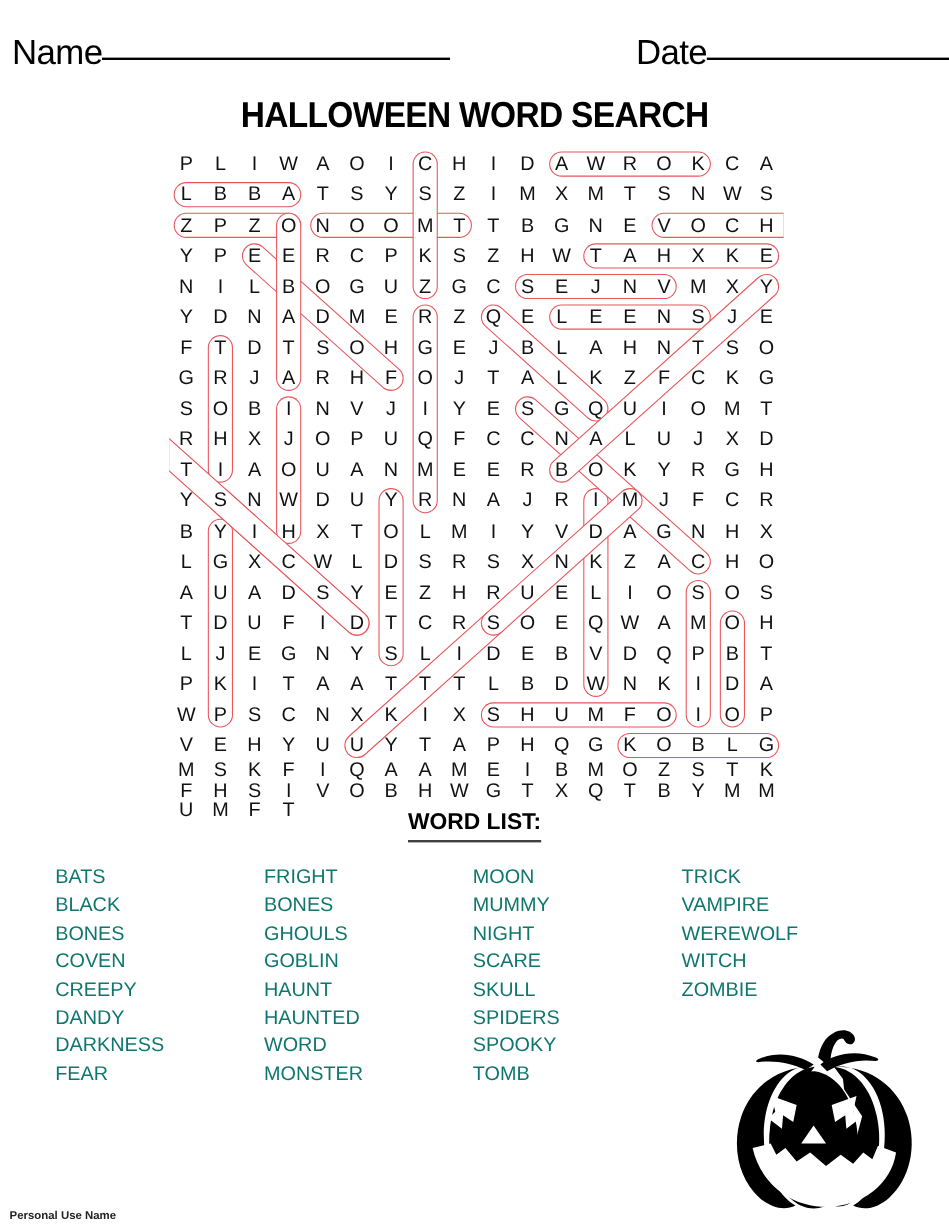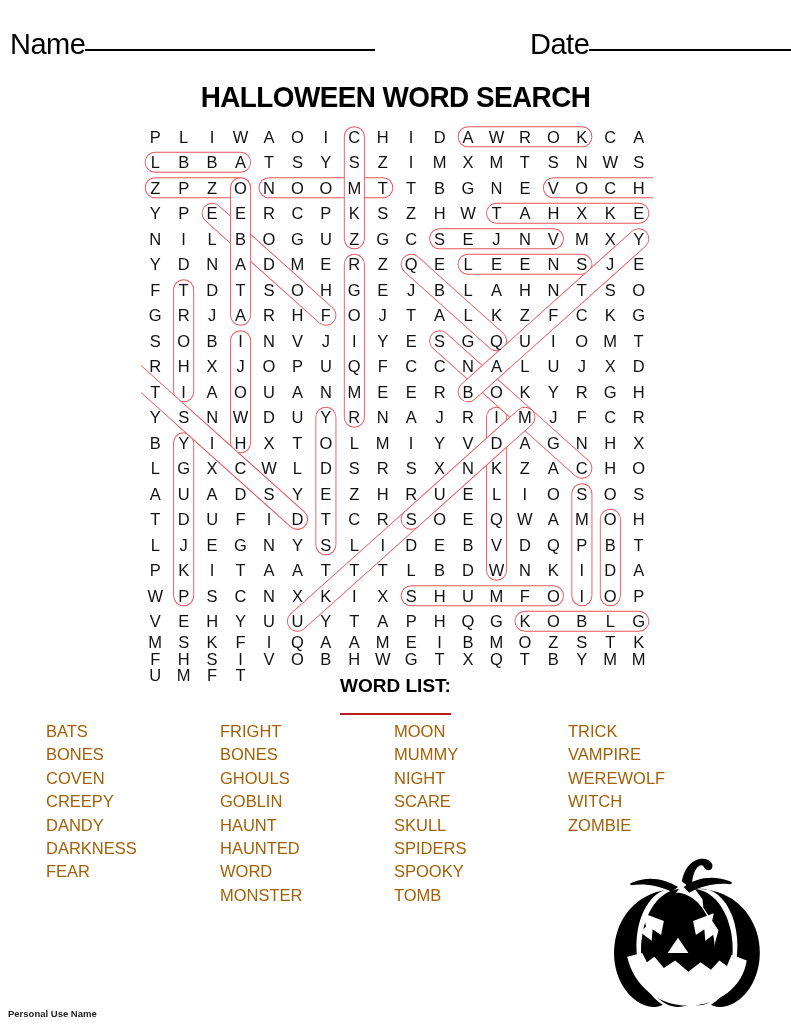--- a/index.html
+++ b/index.html
@@ -104,38 +104,38 @@
   .wordlist-title {
     position: absolute;
     top: 675px;
     left: 0;
     width: 791px;
     text-align: center;
     font-size: 19px;
     font-weight: 700;
   }
   .wordlist-title span {
-    border-bottom: 2px solid #b91c1c;
-    padding-bottom: 17px;
+    border-bottom: 2px solid #404040;
+    padding-bottom: 4px;
   }
   #wordlist {
     position: absolute;
     top: 720px;
     left: 46px;
     width: 700px;
     display: flex;
     gap: 0;
   }
   .word-col {
     width: 174px;
   }
   .word-item {
     font-size: 16.5px;
     line-height: 23.4px;
-    color: #a16207;
+    color: #0f766e;
     white-space: nowrap;
   }
 
   
   #pumpkin {
     position: absolute;
     left: 583px;
     top: 855px;
     width: 190px;
     height: 160px;
@@ -633,20 +633,21 @@
       <div class="cell">T</div>
     </div>
 </div>
 
 <div class="wordlist-title">
   <span>WORD LIST:</span>
 </div>
 <div id="wordlist">
     <div class="word-col">
       <div class="word-item">BATS</div>
+      <div class="word-item">BLACK</div>
       <div class="word-item">BONES</div>
       <div class="word-item">COVEN</div>
       <div class="word-item">CREEPY</div>
       <div class="word-item">DANDY</div>
       <div class="word-item">DARKNESS</div>
       <div class="word-item">FEAR</div>
     </div>
     <div class="word-col">
       <div class="word-item">FRIGHT</div>
       <div class="word-item">BONES</div>

